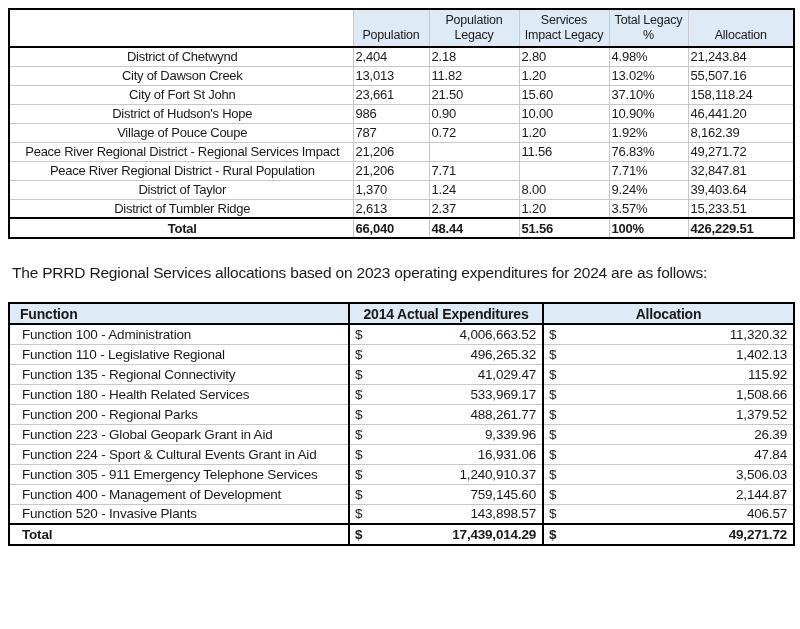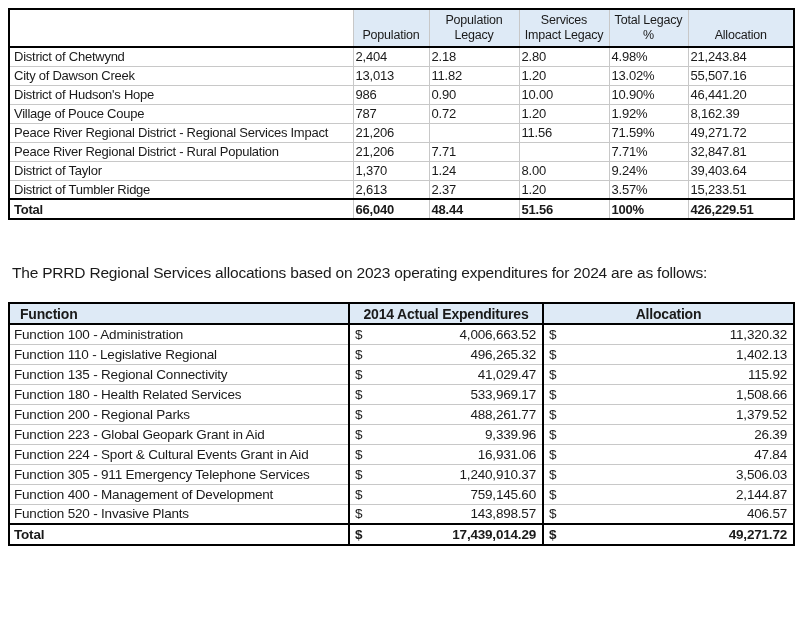--- a/index.html
+++ b/index.html
@@ -32,21 +32,21 @@
   .t1 thead th{
     background:var(--header-fill);
     font-weight:normal;font-size:12.5px;
     vertical-align:bottom;text-align:center;
     height:38px;padding:1px 2px 2px 2px;
     line-height:1.25;white-space:pre-line;
     border-bottom:2px solid var(--border-dark);
   }
   .t1 thead th.blank{background:#ffffff;}
   .t1 td{height:19px;text-align:left;padding:0 6px 0 2px;}
-  .t1 td.label{text-align:left;padding:0 2px 0 4px;letter-spacing:-0.25px;}
+  .t1 td.label{text-align:center;padding:0 2px 0 4px;letter-spacing:-0.25px;}
   .t1 tr.total td{
     border-top:2px solid var(--border-dark);
     font-weight:bold;height:20px;
   }
 
   
   .intro{
     position:absolute;left:8px;top:260px;width:786px;
     font-size:15.5px;letter-spacing:-0.2px;margin:4px;
   }
@@ -66,21 +66,21 @@
   }
   .t2 th.function{text-align:left;}
   .t2 td{
     border-left:2px solid var(--border-dark);
     border-right:2px solid var(--border-dark);
     border-top:1px solid var(--border-light);
     border-bottom:1px solid var(--border-light);
     height:20px;padding:0 6px 0 5px;
     white-space:nowrap;overflow:hidden;
   }
-  .t2 td.function{padding-left:4px;}
+  .t2 td.function{padding-left:12px;}
   .t2 .money-wrap{display:flex;justify-content:space-between;align-items:center;}
   .t2 tr.total td{
     border-top:2px solid var(--border-dark);
     font-weight:bold;height:21px;
   }
 </style>
 </head>
 <body>
 
 <div class="page">
@@ -118,41 +118,49 @@
         </tr>
         <tr>
           <td class="label">City of Dawson Creek</td>
           <td>13,013</td>
           <td>11.82</td>
           <td>1.20</td>
           <td>13.02%</td>
           <td>55,507.16</td>
         </tr>
         <tr>
+          <td class="label">City of Fort St John</td>
+          <td>23,661</td>
+          <td>21.50</td>
+          <td>15.60</td>
+          <td>37.10%</td>
+          <td>158,118.24</td>
+        </tr>
+        <tr>
           <td class="label">District of Hudson's Hope</td>
           <td>986</td>
           <td>0.90</td>
           <td>10.00</td>
           <td>10.90%</td>
           <td>46,441.20</td>
         </tr>
         <tr>
           <td class="label">Village of Pouce Coupe</td>
           <td>787</td>
           <td>0.72</td>
           <td>1.20</td>
           <td>1.92%</td>
           <td>8,162.39</td>
         </tr>
         <tr>
           <td class="label">Peace River Regional District - Regional Services Impact</td>
           <td>21,206</td>
           <td></td>
           <td>11.56</td>
-          <td>71.59%</td>
+          <td>76.83%</td>
           <td>49,271.72</td>
         </tr>
         <tr>
           <td class="label">Peace River Regional District - Rural Population</td>
           <td>21,206</td>
           <td>7.71</td>
           <td></td>
           <td>7.71%</td>
           <td>32,847.81</td>
         </tr>

